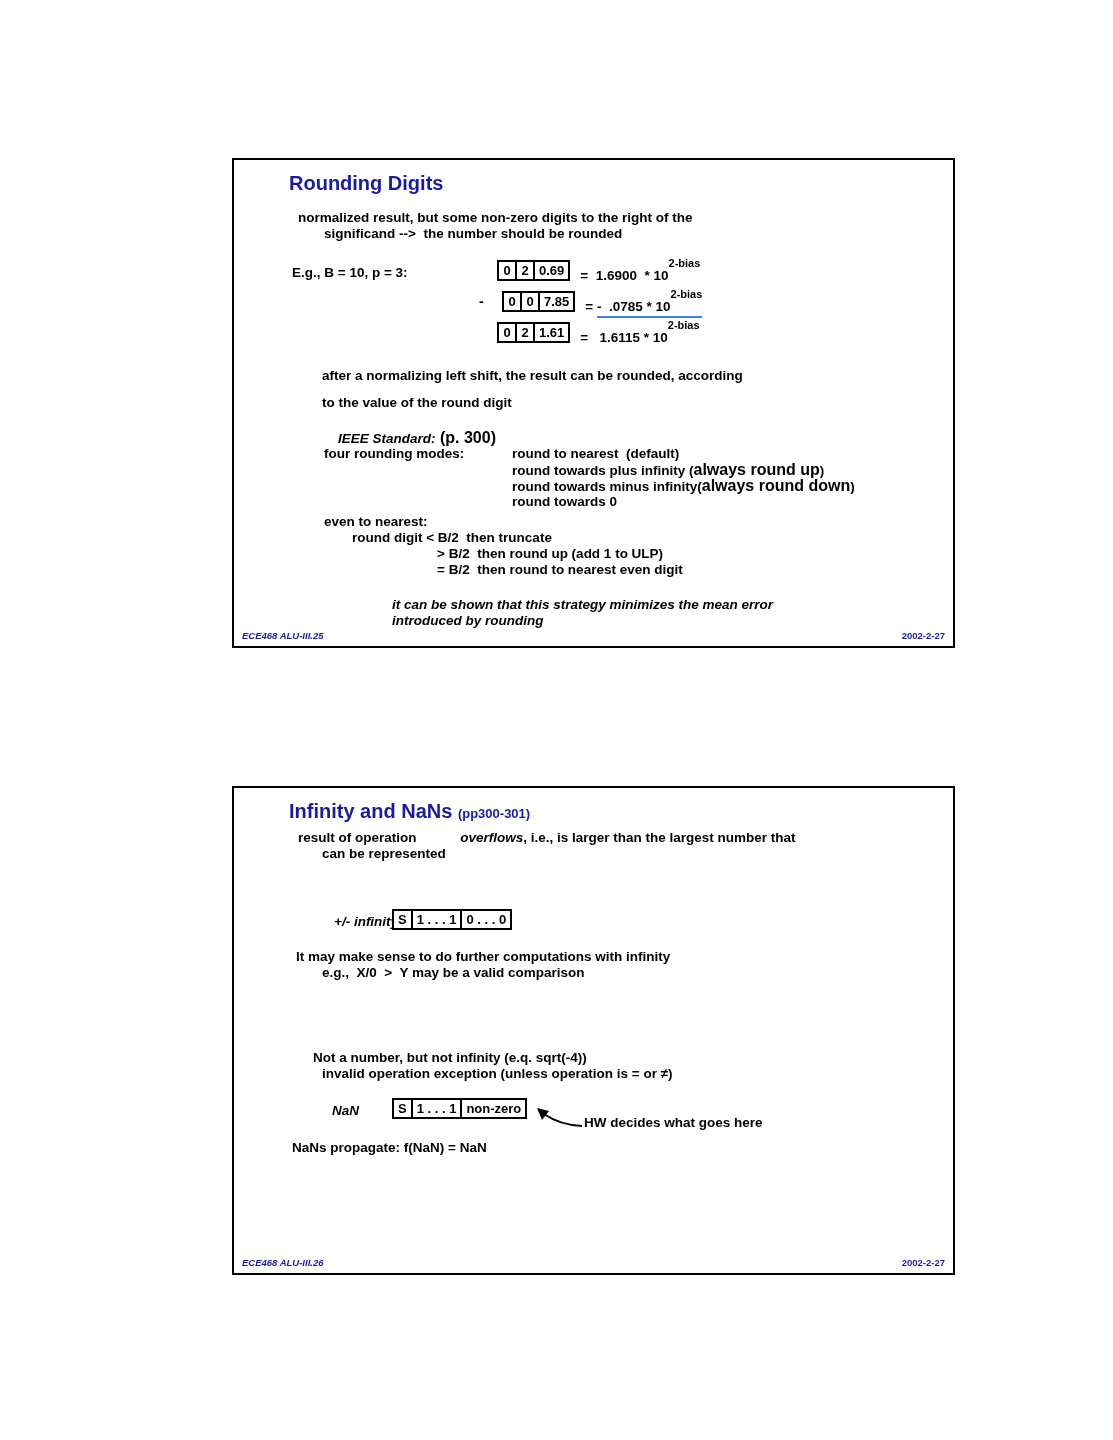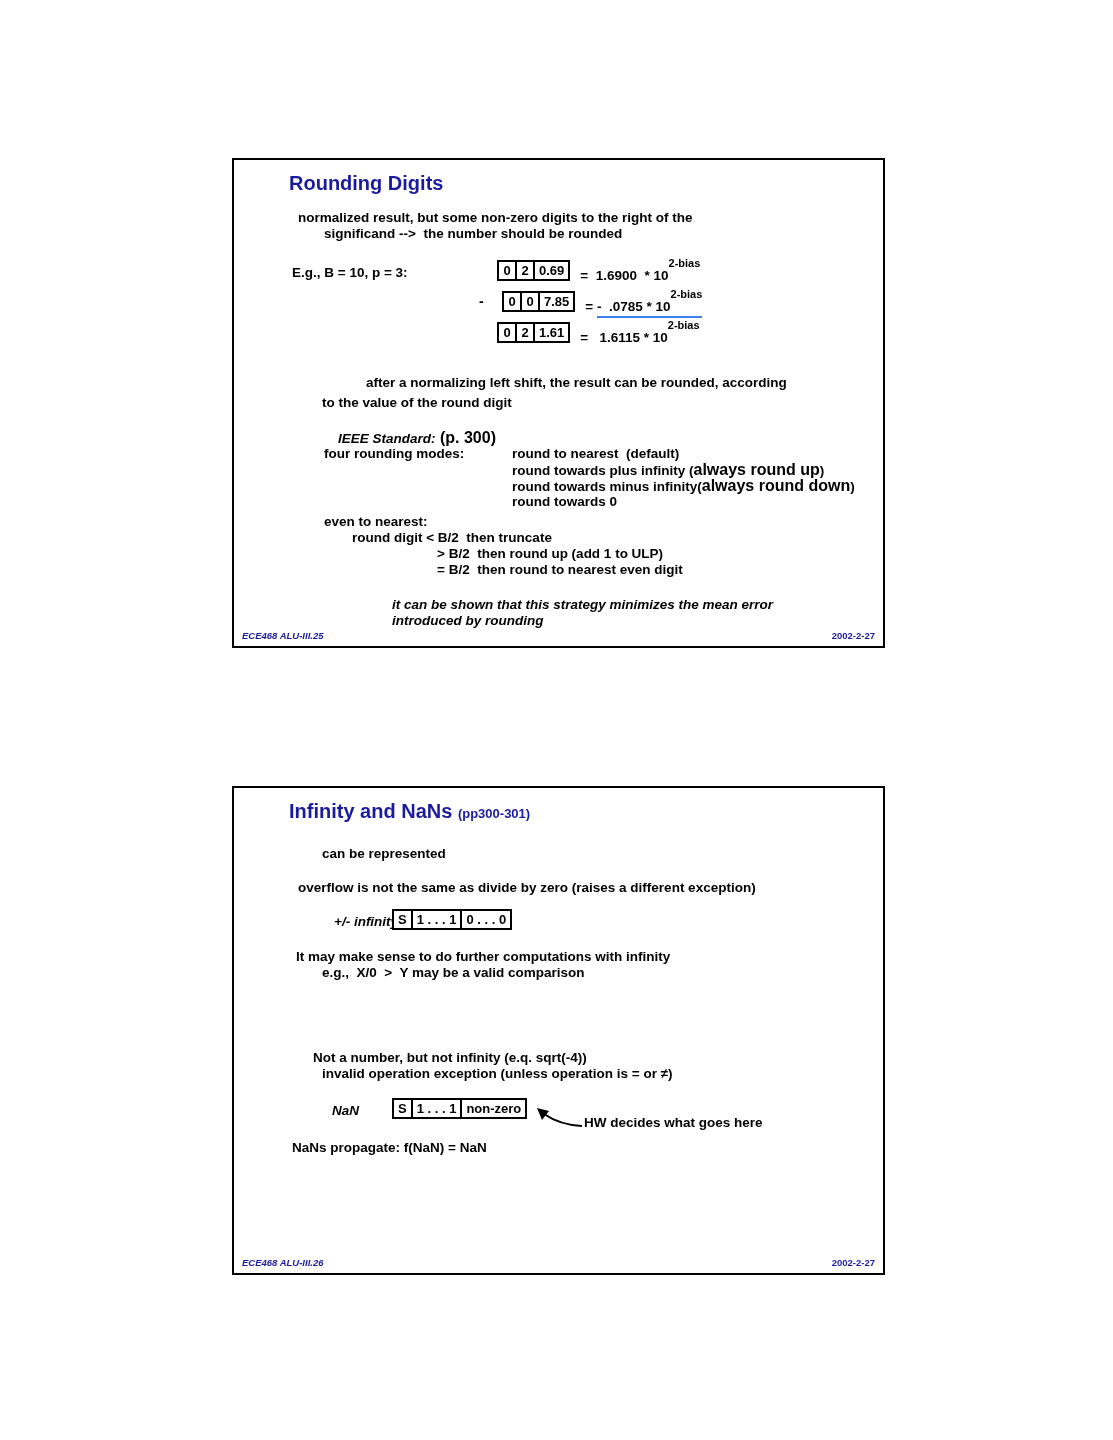--- a/index.html
+++ b/index.html
@@ -3,21 +3,21 @@
 <meta charset="utf-8">
 <style>
   * { margin: 0; padding: 0; box-sizing: border-box; }
   html, body { background: #ffffff; }
   body {
     width: 1113px; height: 1440px; position: relative;
     font-family: "Liberation Sans", sans-serif;
     font-weight: 700; color: #000;
   }
   .slide {
-    position: absolute; left: 232px; width: 653px;
+    position: absolute; left: 232px; width: 723px;
     border: 2px solid #000; background: #fff;
   }
   .s1 { top: 158px; height: 490px; }
   .s2 { top: 786px; height: 489px; }
   .abs { position: absolute; }
   .line { white-space: pre; font-size: 13.5px; line-height: 16px; }
   .title { color: #1b1b9e; font-size: 20px; white-space: pre; }
   .title-suffix { font-size: 13px; color: #1b1b9e; }
   .small { font-size: 16px; }
   .italic { font-style: italic; margin-left: 40px; }
@@ -62,21 +62,21 @@
     <span class="eq"><span>= </span><span class="ul"><span>-  .0785 * 10</span><sup class="bias">2-bias</sup></span></span>
   </div>
 
   <div class="abs cellrow" style="left:263px; top:162px;">
     <span class="cell">0</span>
     <span class="cell">2</span>
     <span class="cell">1.61</span>
     <span class="eq"><span>=   1.6115 * 10</span><sup class="bias">2-bias</sup></span>
   </div>
 
-  <div class="abs line" style="left:88px; top:215px;margin-left:44px;">after a normalizing left shift, the result can be rounded, according</div>
+  <div class="abs line" style="left:88px; top:208px;">after a normalizing left shift, the result can be rounded, according</div>
   <div class="abs line" style="left:88px; top:235px;">to the value of the round digit</div>
 
   <div class="abs line" style="left:64px; top:270px;"><span class="italic">IEEE Standard:</span><span class="small"> (p. 300)</span></div>
 
   <div class="abs line" style="left:90px; top:286px;">four rounding modes:</div>
   <div class="abs line" style="left:278px; top:286px;">round to nearest  (default)</div>
   <div class="abs line" style="left:278px; top:302px;"><span>round towards plus infinity (</span><span class="small">always round up</span><span>)</span></div>
   <div class="abs line" style="left:278px; top:318px;"><span>round towards minus infinity(</span><span class="small">always round down</span><span>)</span></div>
   <div class="abs line" style="left:278px; top:334px;">round towards 0</div>
 
@@ -89,23 +89,23 @@
   <div class="abs line italic" style="left:118px; top:453px;">introduced by rounding</div>
 
   <div class="footer footer-left">ECE468 ALU-III.25</div>
   <div class="footer footer-right">2002-2-27</div>
 </div>
 
 <div class="slide s2">
 
   <div class="abs title" style="left:55px; top:12px;"><span>Infinity and NaNs </span><span class="title-suffix">(pp300-301)</span></div>
 
+  <div class="abs line" style="left:64px; top:42px;"><span>result of operation </span><span class="italic">overflows</span><span>, i.e., is larger than the largest number that</span></div>
   <div class="abs line" style="left:88px; top:58px;">can be represented</div>
 
-  <div class="abs line" style="left:64px; top:92px;">overflow is not the same as divide by zero (raises a different exception)</div>
 
   <div class="abs line italic" style="left:60px; top:126px;">+/- infinity</div>
   <div class="abs cellrow" style="left:158px; top:121px;">
     <span class="cell">S</span>
     <span class="cell">1 . . . 1</span>
     <span class="cell">0 . . . 0</span>
   </div>
 
   <div class="abs line" style="left:62px; top:161px;">It may make sense to do further computations with infinity</div>
   <div class="abs line" style="left:88px; top:177px;">e.g.,  X/0  &gt;  Y may be a valid comparison</div>

